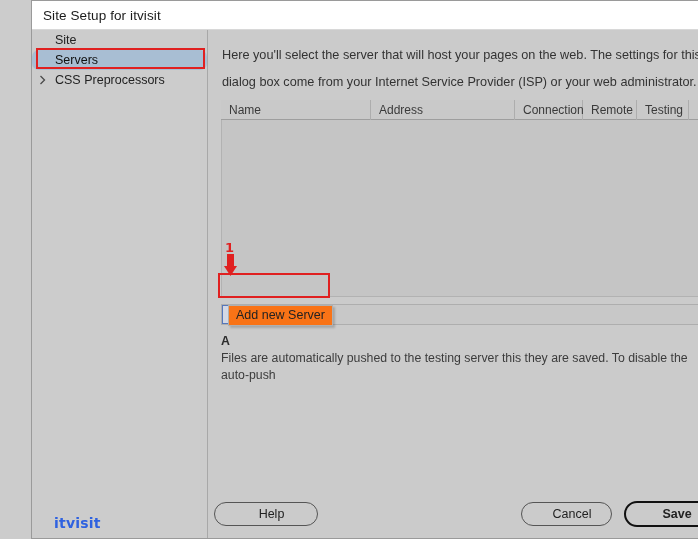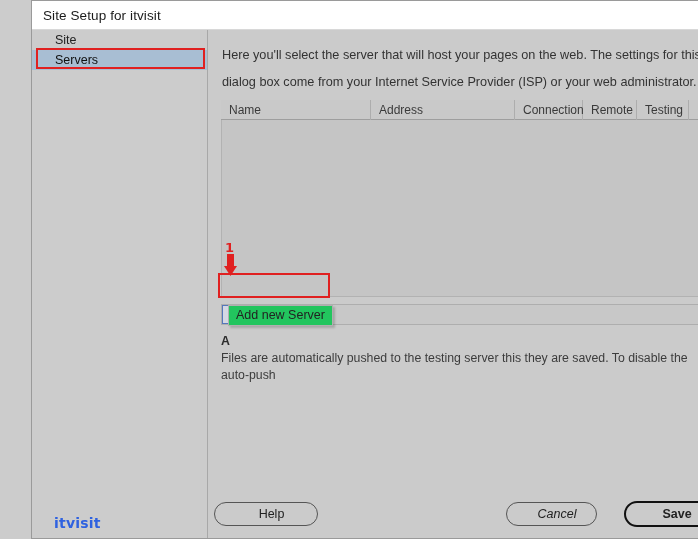--- a/index.html
+++ b/index.html
@@ -83,20 +83,21 @@
     color: #444;
     line-height: 1;
     display: flex;
     align-items: center;
     justify-content: center;
   }
   .nav-chevron svg { display:block; }
   .nav-label { padding-left: 2px; white-space: nowrap; }
   .nav-item.selected {
     background: #a8bed3;
+    border-radius: 7px;
   }
   .nav-item.selected .nav-label { color: #111; }
 
   
   .anno-box-nav {
     position: absolute;
     left: 4px;
     top: 47px;
     width: 169px;
     height: 21px;
@@ -245,21 +246,21 @@
     font-size: 12.3px;
     color: #2c2c2c;
     height: 17px;
   }
 
   
   .tooltip {
     position: absolute;
     left: 196px;
     top: 304px;
-    background: #22c55e;
+    background: #f97316;
     border: 1px solid #b0b0b0;
     padding: 2px 7px 3px 7px;
     font-size: 12.5px;
     color: #222;
     white-space: nowrap;
     box-shadow: 2px 2px 2px rgba(0,0,0,0.18);
     z-index: 30;
   }
 
   
@@ -273,21 +274,21 @@
     color: #222;
     display: flex;
     align-items: center;
     justify-content: center;
     box-sizing: border-box;
     cursor: pointer;
     font-family: "Liberation Sans", sans-serif;
     padding-left: 11px;
   }
   .btn-help  { left: 182px; top: 501px; width: 104px; border-color: #555; }
-  .btn-cancel{ left: 474px; top: 501px; width: 91px;  border-color: #555; font-style: italic; }
+  .btn-cancel{ left: 489px; top: 501px; width: 91px;  border-color: #555; }
   .btn-save  { left: 592px; top: 500px; width: 95px; height: 26px; border: 2px solid #111; border-radius: 13px; font-weight: bold; }
 </style>
 </head>
 <body>
 
 <div id="app">
 
   <div class="titlebar">
     <div class="titlebar-text">Site Setup for itvisit</div>
     <div class="close-btn">
@@ -304,20 +305,28 @@
       <div class="nav-item">
         <span class="nav-chevron"></span>
         <span class="nav-label">Site</span>
       </div>
 
       <div class="nav-item selected">
         <span class="nav-chevron"></span>
         <span class="nav-label">Servers</span>
       </div>
 
+      <div class="nav-item">
+        <span class="nav-chevron">
+          <svg width="7" height="10" viewBox="0 0 7 10">
+            <polyline points="1.5,1 5.5,5 1.5,9" fill="none" stroke="#4a4a4a" stroke-width="1.3"></polyline>
+          </svg>
+        </span>
+        <span class="nav-label">CSS Preprocessors</span>
+      </div>
 
 
     </div>
 
     <div class="watermark">itvisit</div>
   </div>
 
   <div class="anno-box-nav"></div>
 
   <div class="main">

